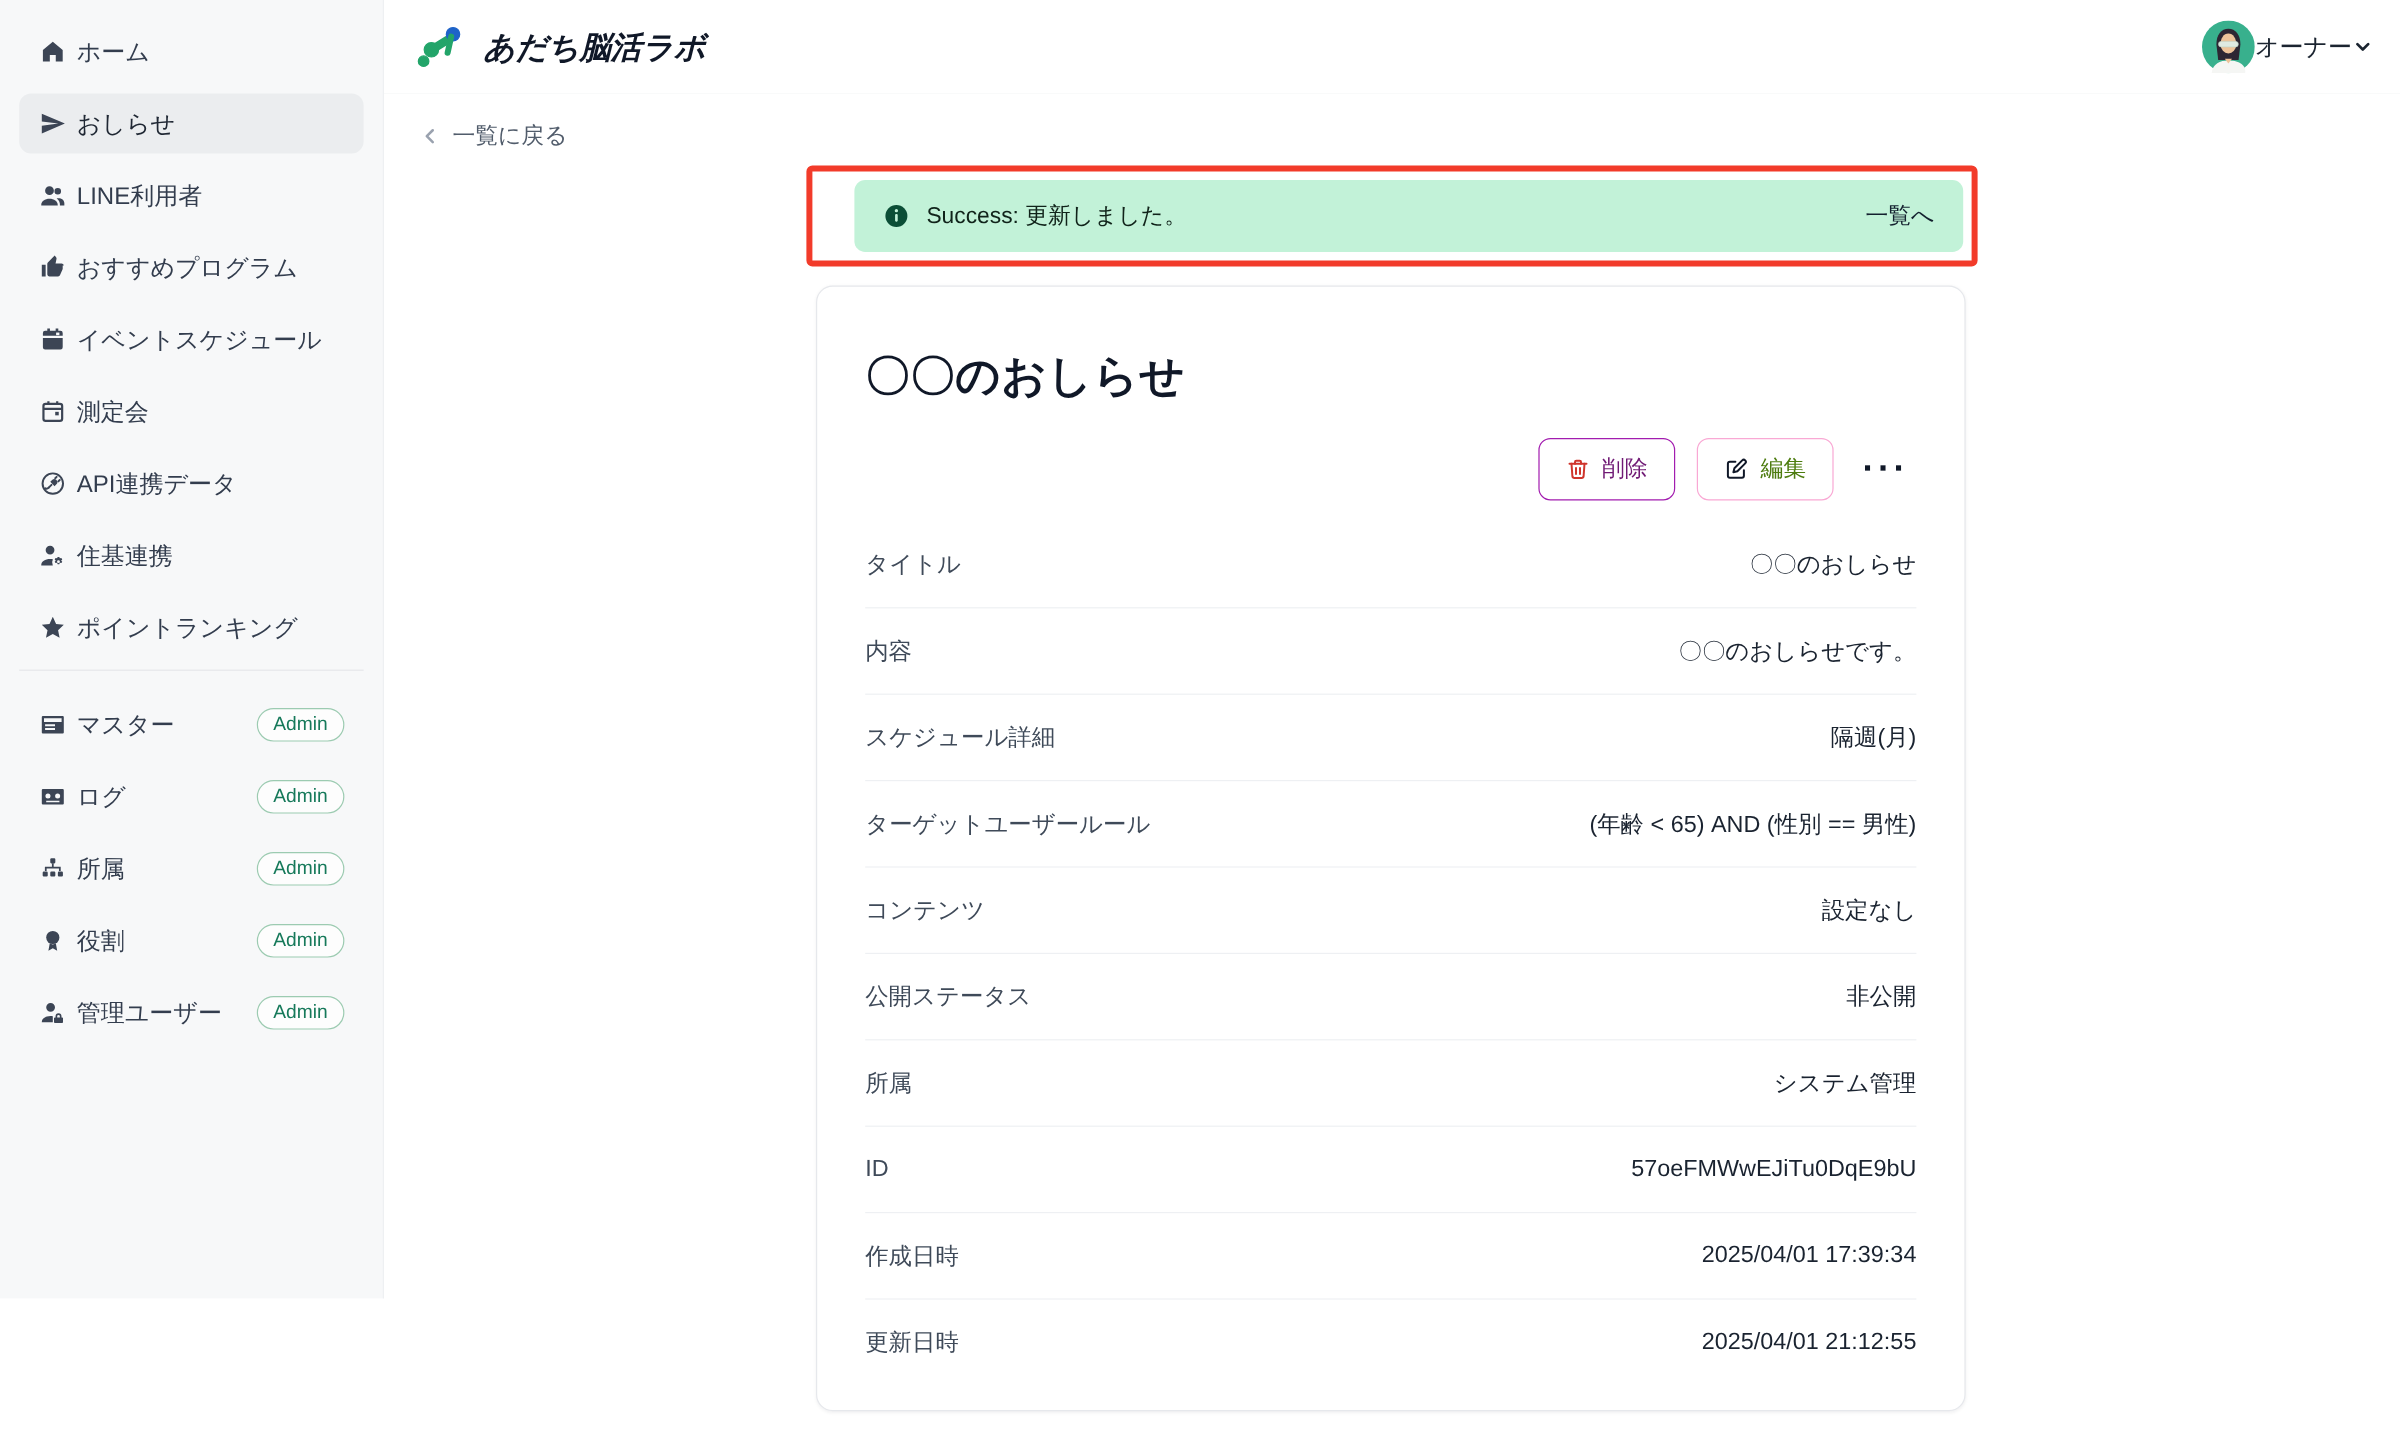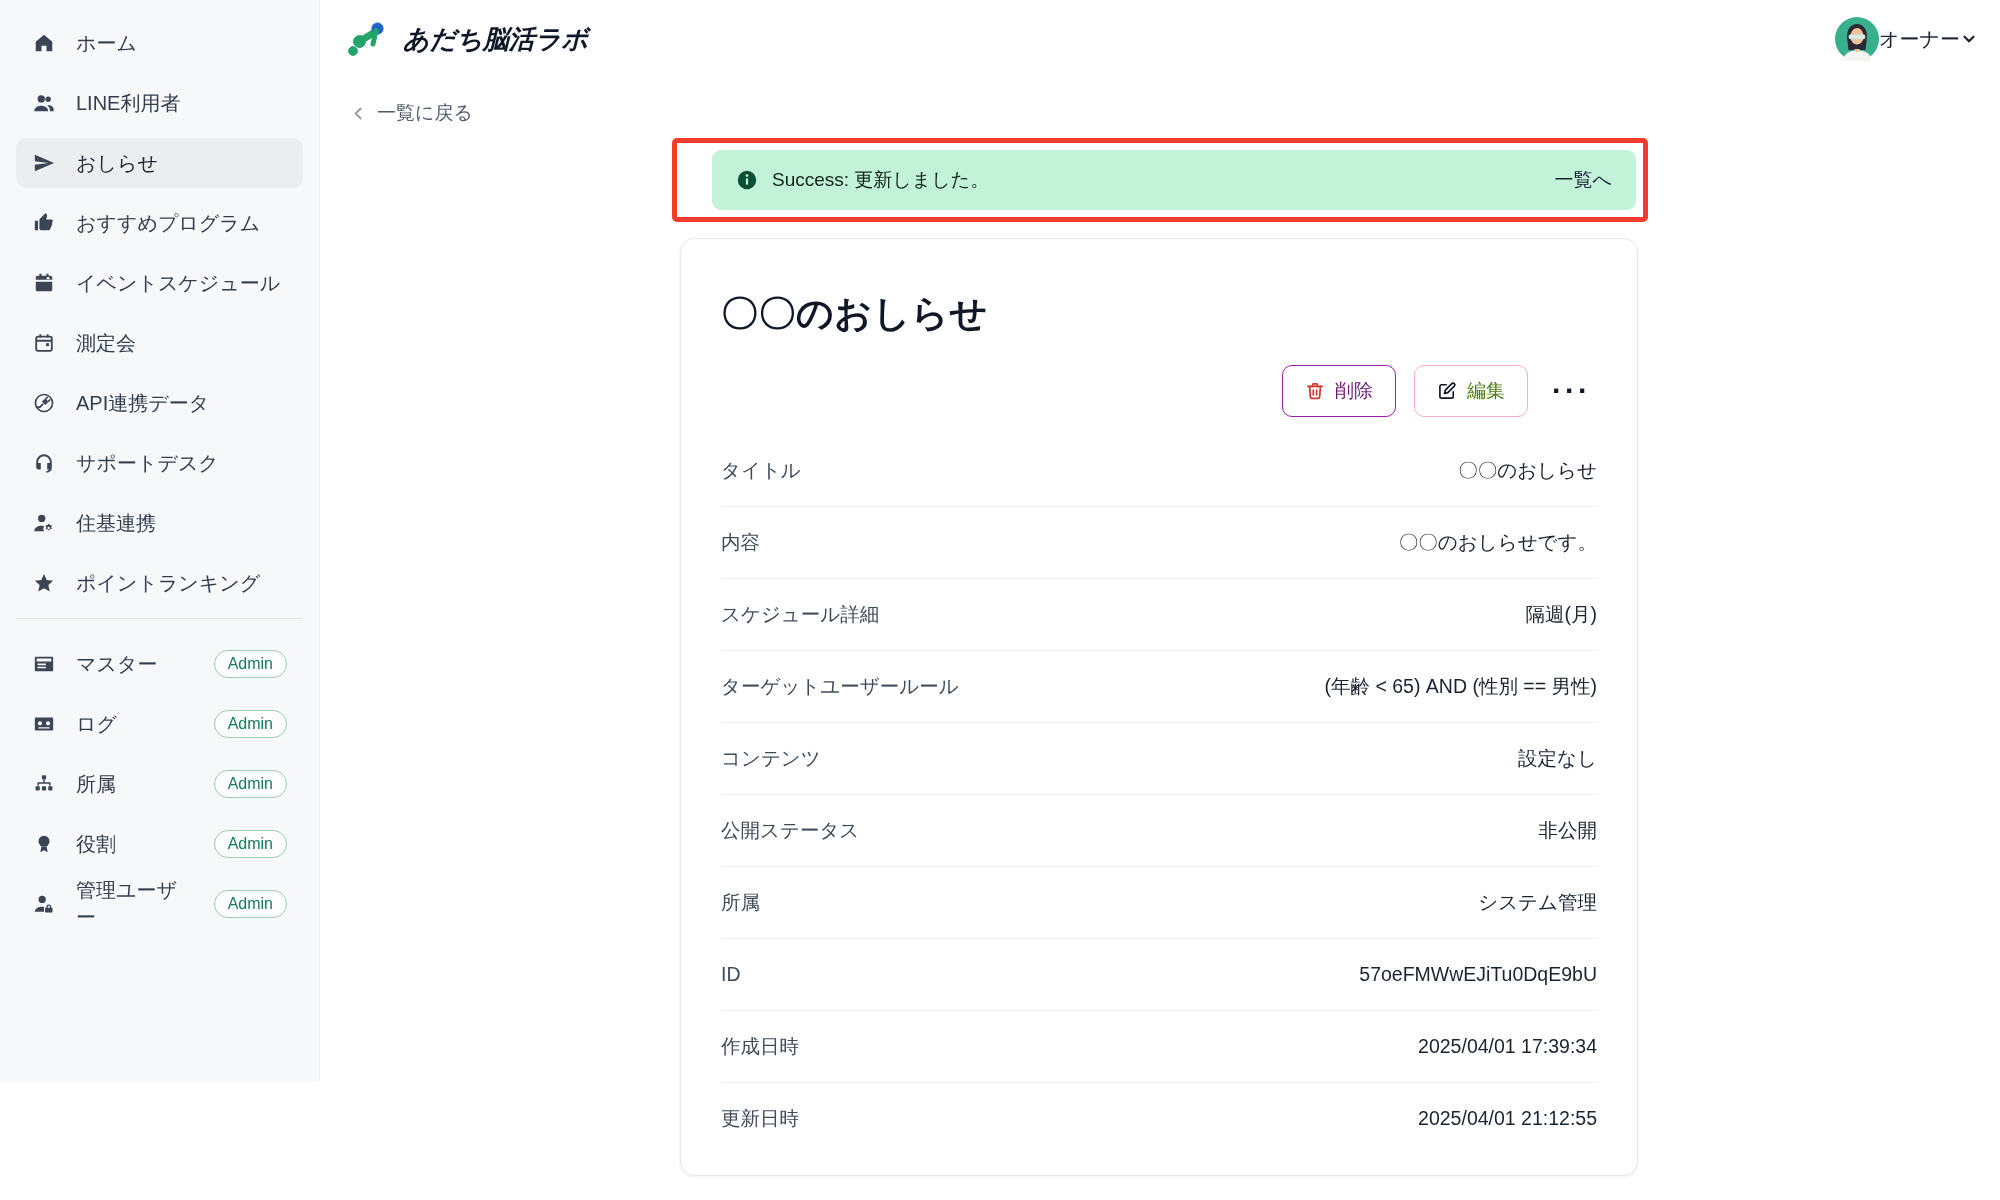--- a/index.html
+++ b/index.html
@@ -2,21 +2,21 @@
 <html lang="ja"><head>
 <meta charset="utf-8">
 <style>
   html,body{margin:0;padding:0;background:#fff;}
   .screen{position:relative;width:2000px;height:1200px;overflow:hidden;
           font-family:"Liberation Sans","DejaVu Sans",sans-serif;color:#1a2330;background:#ffffff;}
 
   
   .sidebar{position:absolute;left:0;top:0;width:320px;height:1082px;background:#f7f8f9;
            border-right:1px solid #eef0f2;box-sizing:border-box;padding-top:18px;}
-  .nav-item{display:flex;align-items:center;gap:20px;height:50px;margin:0 16px 10px 16px;
+  .nav-item{display:flex;align-items:center;gap:8px;height:50px;margin:0 16px 10px 16px;
             padding:0 16px;border-radius:10px;font-size:20px;color:#333d4e;cursor:pointer;}
   .nav-item .ic{width:24px;height:24px;flex:0 0 24px;color:#3c4555;display:flex;align-items:center;justify-content:center;}
   .nav-item.selected{background:#ebedef;color:#1f2733;}
   .nav-divider{height:1px;background:#e5e7ea;margin:10px 16px 20px 16px;}
   .admin-badge{margin-left:auto;font-size:16px;color:#16795a;border:1px solid #9ccbb1;
                background:#fdfdfd;border-radius:999px;padding:3px 13px;line-height:1.2;}
 
   
   .topbar{position:absolute;left:320px;top:0;right:0;height:78px;background:#fff;
           border-bottom:1px solid #e8eaec;display:flex;align-items:center;}
@@ -66,35 +66,35 @@
 
   <aside class="sidebar">
     <div class="nav-item">
       <span class="ic">
         <svg width="22" height="22" viewBox="0 0 24 24" fill="currentColor">
             <path d="M12 3 3 10.5V21h6.3v-6h5.4v6H21V10.5z"></path>
           </svg>
       </span>
       <span>ホーム</span>
     </div>
+    <div class="nav-item selected">
+      <span class="ic">
+        <svg width="22" height="22" viewBox="0 0 24 24" fill="currentColor">
+            <path d="M2 21 23 12 2 3v7l15 2-15 2z"></path>
+          </svg>
+      </span>
+      <span>おしらせ</span>
+    </div>
     <div class="nav-item">
       <span class="ic">
         <svg width="22" height="22" viewBox="0 0 24 24" fill="currentColor">
             <path d="M9 11.5a4 4 0 1 0 0-8 4 4 0 0 0 0 8Zm7.5-.5a3 3 0 1 0 0-6 3 3 0 0 0 0 6ZM1.5 20.5c0-3.3 3.4-5.6 7.5-5.6s7.5 2.3 7.5 5.6v.5H1.5Zm17 .5c.2-2.9-1.1-5-3-6.3.5-.1 1-.2 1.5-.2 3.1 0 5.5 1.8 5.5 4.5v2Z"></path>
           </svg>
       </span>
       <span>LINE利用者</span>
-    </div>
-    <div class="nav-item selected">
-      <span class="ic">
-        <svg width="22" height="22" viewBox="0 0 24 24" fill="currentColor">
-            <path d="M2 21 23 12 2 3v7l15 2-15 2z"></path>
-          </svg>
-      </span>
-      <span>おしらせ</span>
     </div>
     <div class="nav-item">
       <span class="ic">
         <svg width="22" height="22" viewBox="0 0 24 24" fill="currentColor">
             <path d="M2 20h3.5V9.5H2V20Zm20-9.8c0-1.1-.9-2-2-2h-5.5l.9-4.2c.1-.5-.1-1-.4-1.4L13.7 1 7.5 7.4c-.4.4-.5.9-.5 1.4v9.2c0 1.1.9 2 2 2h7.8c.8 0 1.5-.5 1.8-1.2l2.3-5.3c.1-.2.1-.5.1-.7v-2.6Z"></path>
           </svg>
       </span>
       <span>おすすめプログラム</span>
     </div>
     <div class="nav-item">
@@ -120,28 +120,20 @@
       <span class="ic">
         <svg width="22" height="22" viewBox="0 0 24 24" fill="none" stroke="currentColor" stroke-width="1.8">
             <circle cx="12" cy="12" r="9.3"></circle>
             <path d="M14.2 7.2l1.3-1.3M17 10l1.3-1.3" stroke-linecap="round"></path>
             <path d="M9.7 10.4l3.9 3.9 1.9-1.9c1-1 1-2.5 0-3.5l-.4-.4c-1-1-2.5-1-3.5 0l-1.9 1.9Z" fill="currentColor" stroke="none"></path>
             <path d="M8.3 15.7c-1 1-2.3 1.2-3 .5" stroke-linecap="round"></path>
             <path d="M10.8 13.2l-2.5 2.5" stroke-linecap="round"></path>
           </svg>
       </span>
       <span>API連携データ</span>
-    </div>
-    <div class="nav-item">
-      <span class="ic">
-        <svg width="22" height="22" viewBox="0 0 24 24" fill="currentColor">
-            <path d="M12 2.5a8.5 8.5 0 0 0-8.5 8.5v5.5A2.5 2.5 0 0 0 6 19h2.5v-7H5.6v-1a6.4 6.4 0 1 1 12.8 0v1h-2.9v7h2c-.5.9-1.5 1.5-3 1.8v1.9c3.4-.5 6-2.2 6-5.2V11A8.5 8.5 0 0 0 12 2.5Z"></path>
-          </svg>
-      </span>
-      <span>サポートデスク</span>
     </div>
     <div class="nav-item">
       <span class="ic">
         <svg width="22" height="22" viewBox="0 0 24 24" fill="currentColor">
             <path d="M9.5 11a4 4 0 1 0 0-8 4 4 0 0 0 0 8Zm-8 9.5c0-3.3 3.6-5.5 8-5.5.9 0 1.8.1 2.6.3a6.3 6.3 0 0 0-.1 5.7H1.5Z"></path>
             <path d="m17.9 13.2.5 1.3 1.4-.3.8 1.3-1 1 1 1-.8 1.3-1.4-.3-.5 1.3h-1.5l-.5-1.3-1.4.3-.8-1.3 1-1-1-1 .8-1.3 1.4.3.5-1.3h1.5Zm-.75 3a1.3 1.3 0 1 0 0 2.6 1.3 1.3 0 0 0 0-2.6Z"></path>
           </svg>
       </span>
       <span>住基連携</span>
     </div>

